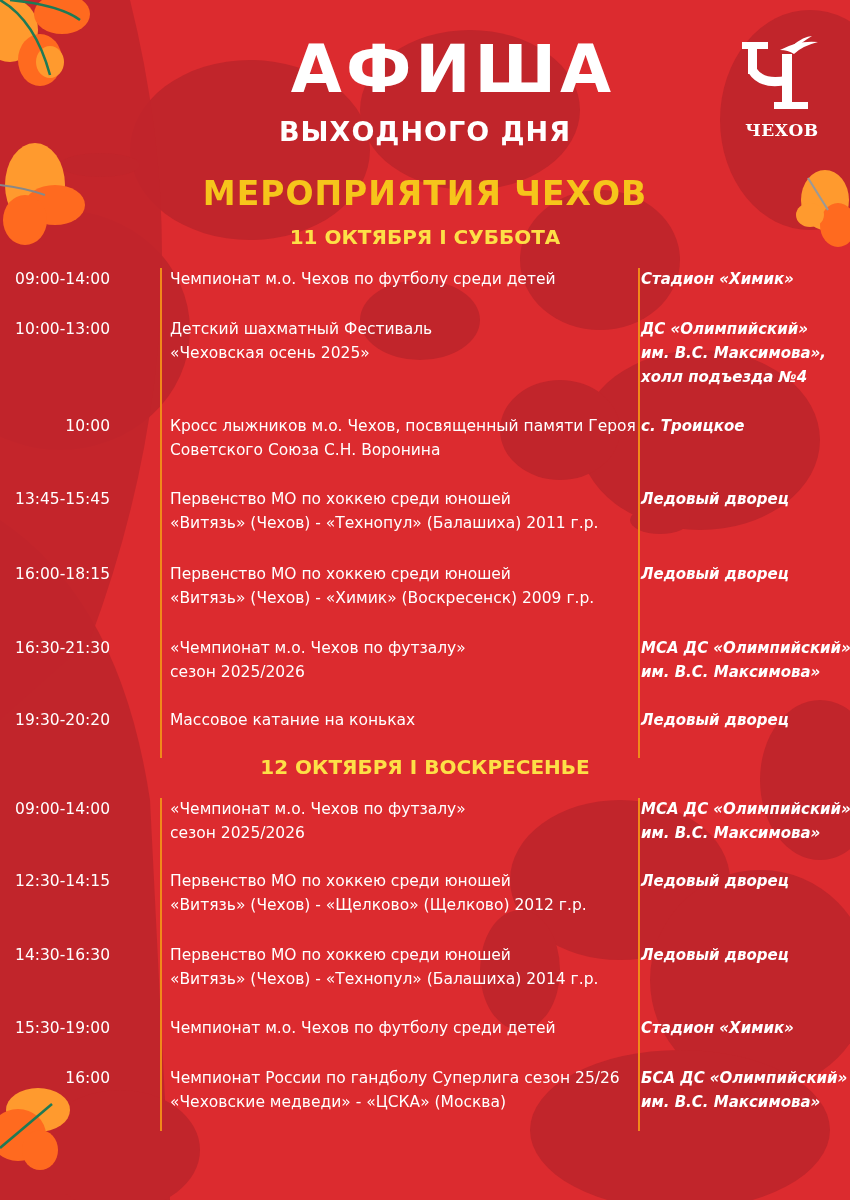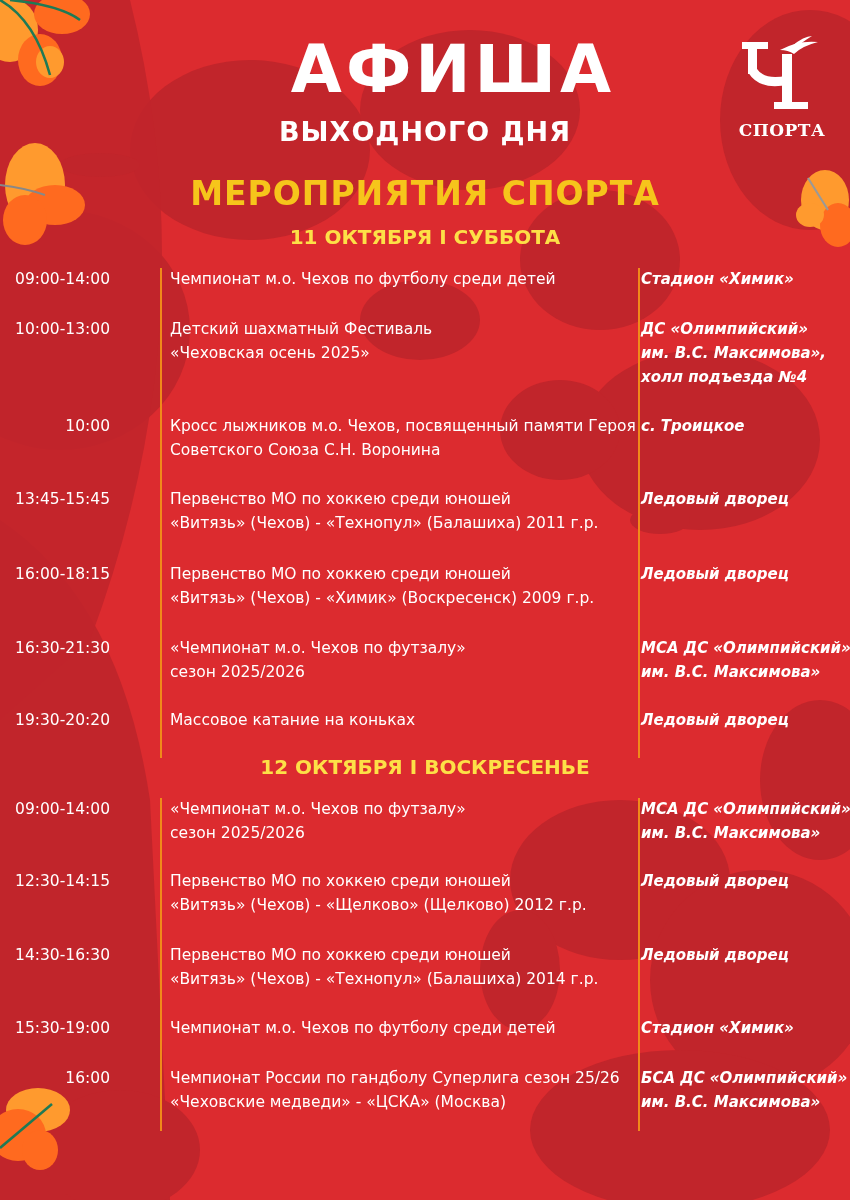--- a/index.html
+++ b/index.html
@@ -110,24 +110,24 @@
       <rect x="10" y="6" width="26" height="7" fill="#fff"></rect>
       <rect x="16" y="8" width="9" height="30" fill="#fff"></rect>
       <path d="M20 34 Q30 50 56 44" stroke="#fff" stroke-width="9" fill="none"></path>
       <rect x="50" y="18" width="10" height="54" fill="#fff"></rect>
       <rect x="42" y="66" width="34" height="7" fill="#fff"></rect>
       <g>
         <path d="M48 14 Q66 4 86 6 Q70 10 62 18 Q56 14 48 14 Z" fill="#fff"></path>
         <path d="M60 10 Q72 0 80 0 Q70 6 64 12 Z" fill="#fff"></path>
       </g>
     </svg>
-    <div class="logo-text">СПОРТА</div>
-  </div>
-
-  <div class="section-title">МЕРОПРИЯТИЯ СПОРТА</div>
+    <div class="logo-text">ЧЕХОВ</div>
+  </div>
+
+  <div class="section-title">МЕРОПРИЯТИЯ ЧЕХОВ</div>
 
   <div class="day-heading" style="top:223px;">11 ОКТЯБРЯ I СУББОТА</div>
   <div class="divider" style="left:160px; top:268px; height:490px;"></div>
   <div class="divider" style="left:638px; top:268px; height:490px;"></div>
 
   <div class="ev" style="top:267px;">
     <span class="time">09:00-14:00</span>
     <span class="desc">
       <span class="line">Чемпионат м.о. Чехов по футболу среди детей</span>
     </span>

